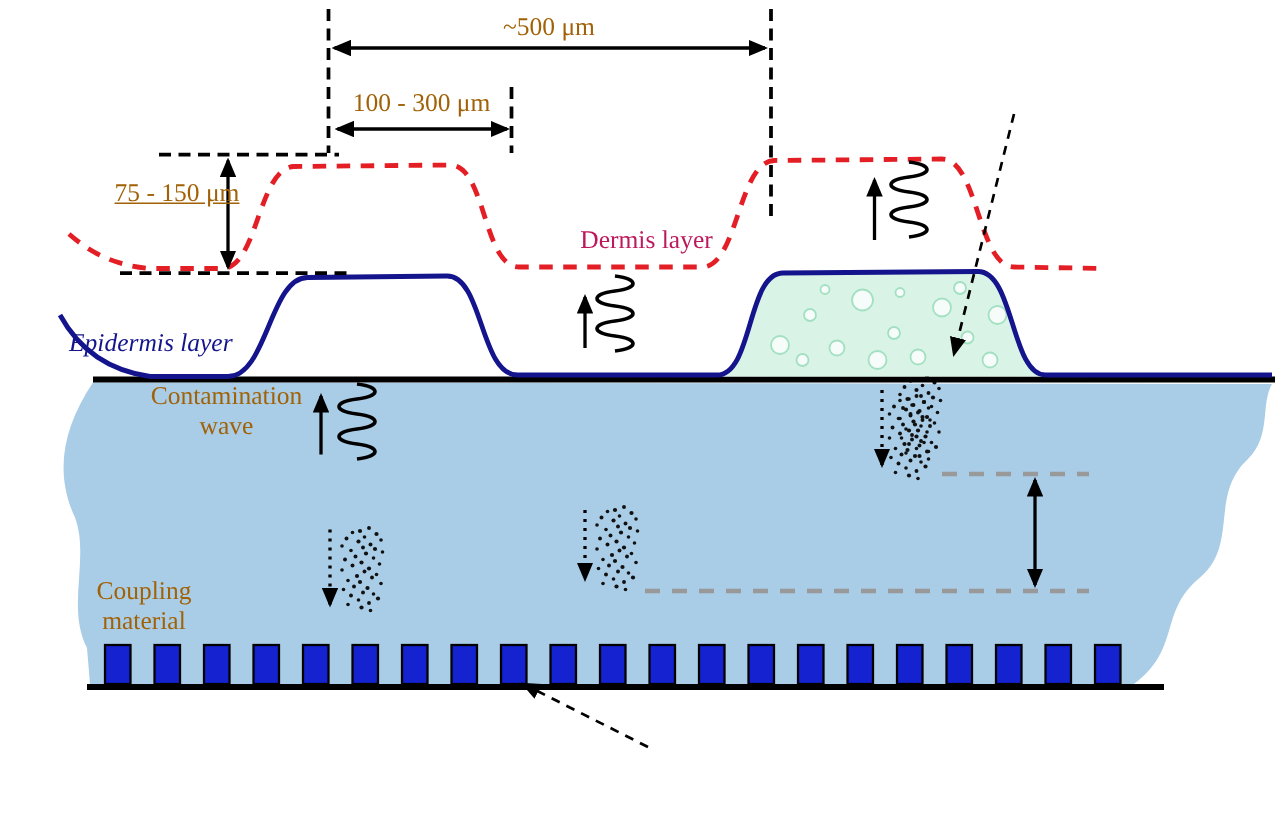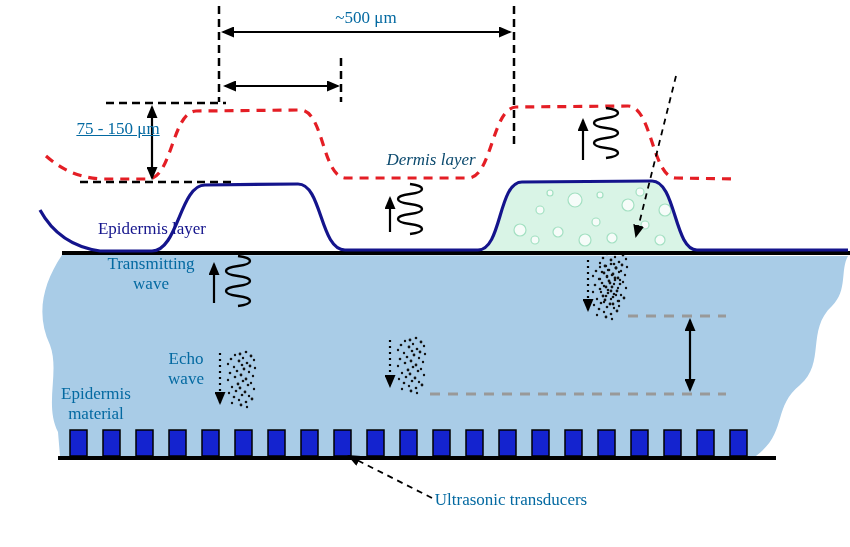--- a/index.html
+++ b/index.html
@@ -1,21 +1,21 @@
 <!DOCTYPE html>
 <html><head>
 <meta charset="utf-8">
 <style>
   html,body{margin:0;padding:0;background:#fff;}
   .canvas{position:relative;width:850px;height:547px;background:#fff;overflow:hidden;
           font-family:"Liberation Serif", serif;}
   .canvas svg{position:absolute;left:0;top:0;}
-  .lbl{position:absolute;font-size:17px;line-height:1.2;color:#0369a1;text-align:center;}
-  .lbl.left{text-align:right;}
-  .label-dermis{color:#0c4a6e;font-style:italic;}
+  .lbl{position:absolute;font-size:17px;line-height:1.2;color:#a16207;text-align:center;}
+  .lbl.left{text-align:left;font-style:italic;}
+  .label-dermis{color:#be185d;}
   .label-epidermis{color:#14148c;}
 </style>
 </head>
 <body>
 
 <div class="canvas">
 
 <svg width="850" height="547" viewBox="0 0 850 547">
   <defs>
     <marker id="ah" markerUnits="userSpaceOnUse" markerWidth="13" markerHeight="11" refX="11" refY="5.5" orient="auto">
@@ -153,21 +153,20 @@
   <line x1="225" y1="86" x2="338" y2="86" stroke="#000" stroke-width="2.2" marker-start="url(#at)" marker-end="url(#ah)"></line>
   <line x1="106" y1="103" x2="226" y2="103" stroke="#000" stroke-width="2.5" stroke-dasharray="8 5"></line>
   <line x1="80" y1="182" x2="236" y2="182" stroke="#000" stroke-width="2.5" stroke-dasharray="8 5"></line>
   <line x1="152" y1="107" x2="152" y2="178" stroke="#000" stroke-width="2.2" marker-start="url(#at)" marker-end="url(#ah)"></line>
 
   <line x1="676" y1="76" x2="636" y2="236" stroke="#000" stroke-width="1.8" stroke-dasharray="6 5" marker-end="url(#ah)"></line>
   <line x1="432" y1="498" x2="349" y2="456" stroke="#000" stroke-width="1.8" stroke-dasharray="6 5" marker-end="url(#ah)"></line>
 </svg>
 
 <div class="lbl" style="left:296px;top:8px;width:140px;">~500 μm</div>
+<div class="lbl" style="left:211px;top:59px;width:140px;">100 - 300 μm</div>
 <div class="lbl" style="left:62px;top:119px;width:112px;text-decoration:underline;">75 - 150 μm</div>
 <div class="lbl label-dermis" style="left:375px;top:150px;width:112px;">Dermis layer</div>
 <div class="lbl label-epidermis left" style="left:46px;top:219px;width:160px;">Epidermis layer</div>
-<div class="lbl" style="left:97px;top:254px;width:108px;">Transmitting wave</div>
-<div class="lbl" style="left:155px;top:349px;width:62px;">Echo wave</div>
-<div class="lbl" style="left:50px;top:384px;width:92px;">Epidermis material</div>
-<div class="lbl" style="left:411px;top:490px;width:200px;">Ultrasonic transducers</div>
+<div class="lbl" style="left:97px;top:254px;width:108px;">Contamination wave</div>
+<div class="lbl" style="left:50px;top:384px;width:92px;">Coupling material</div>
 
 </div>
 
 </body></html>

